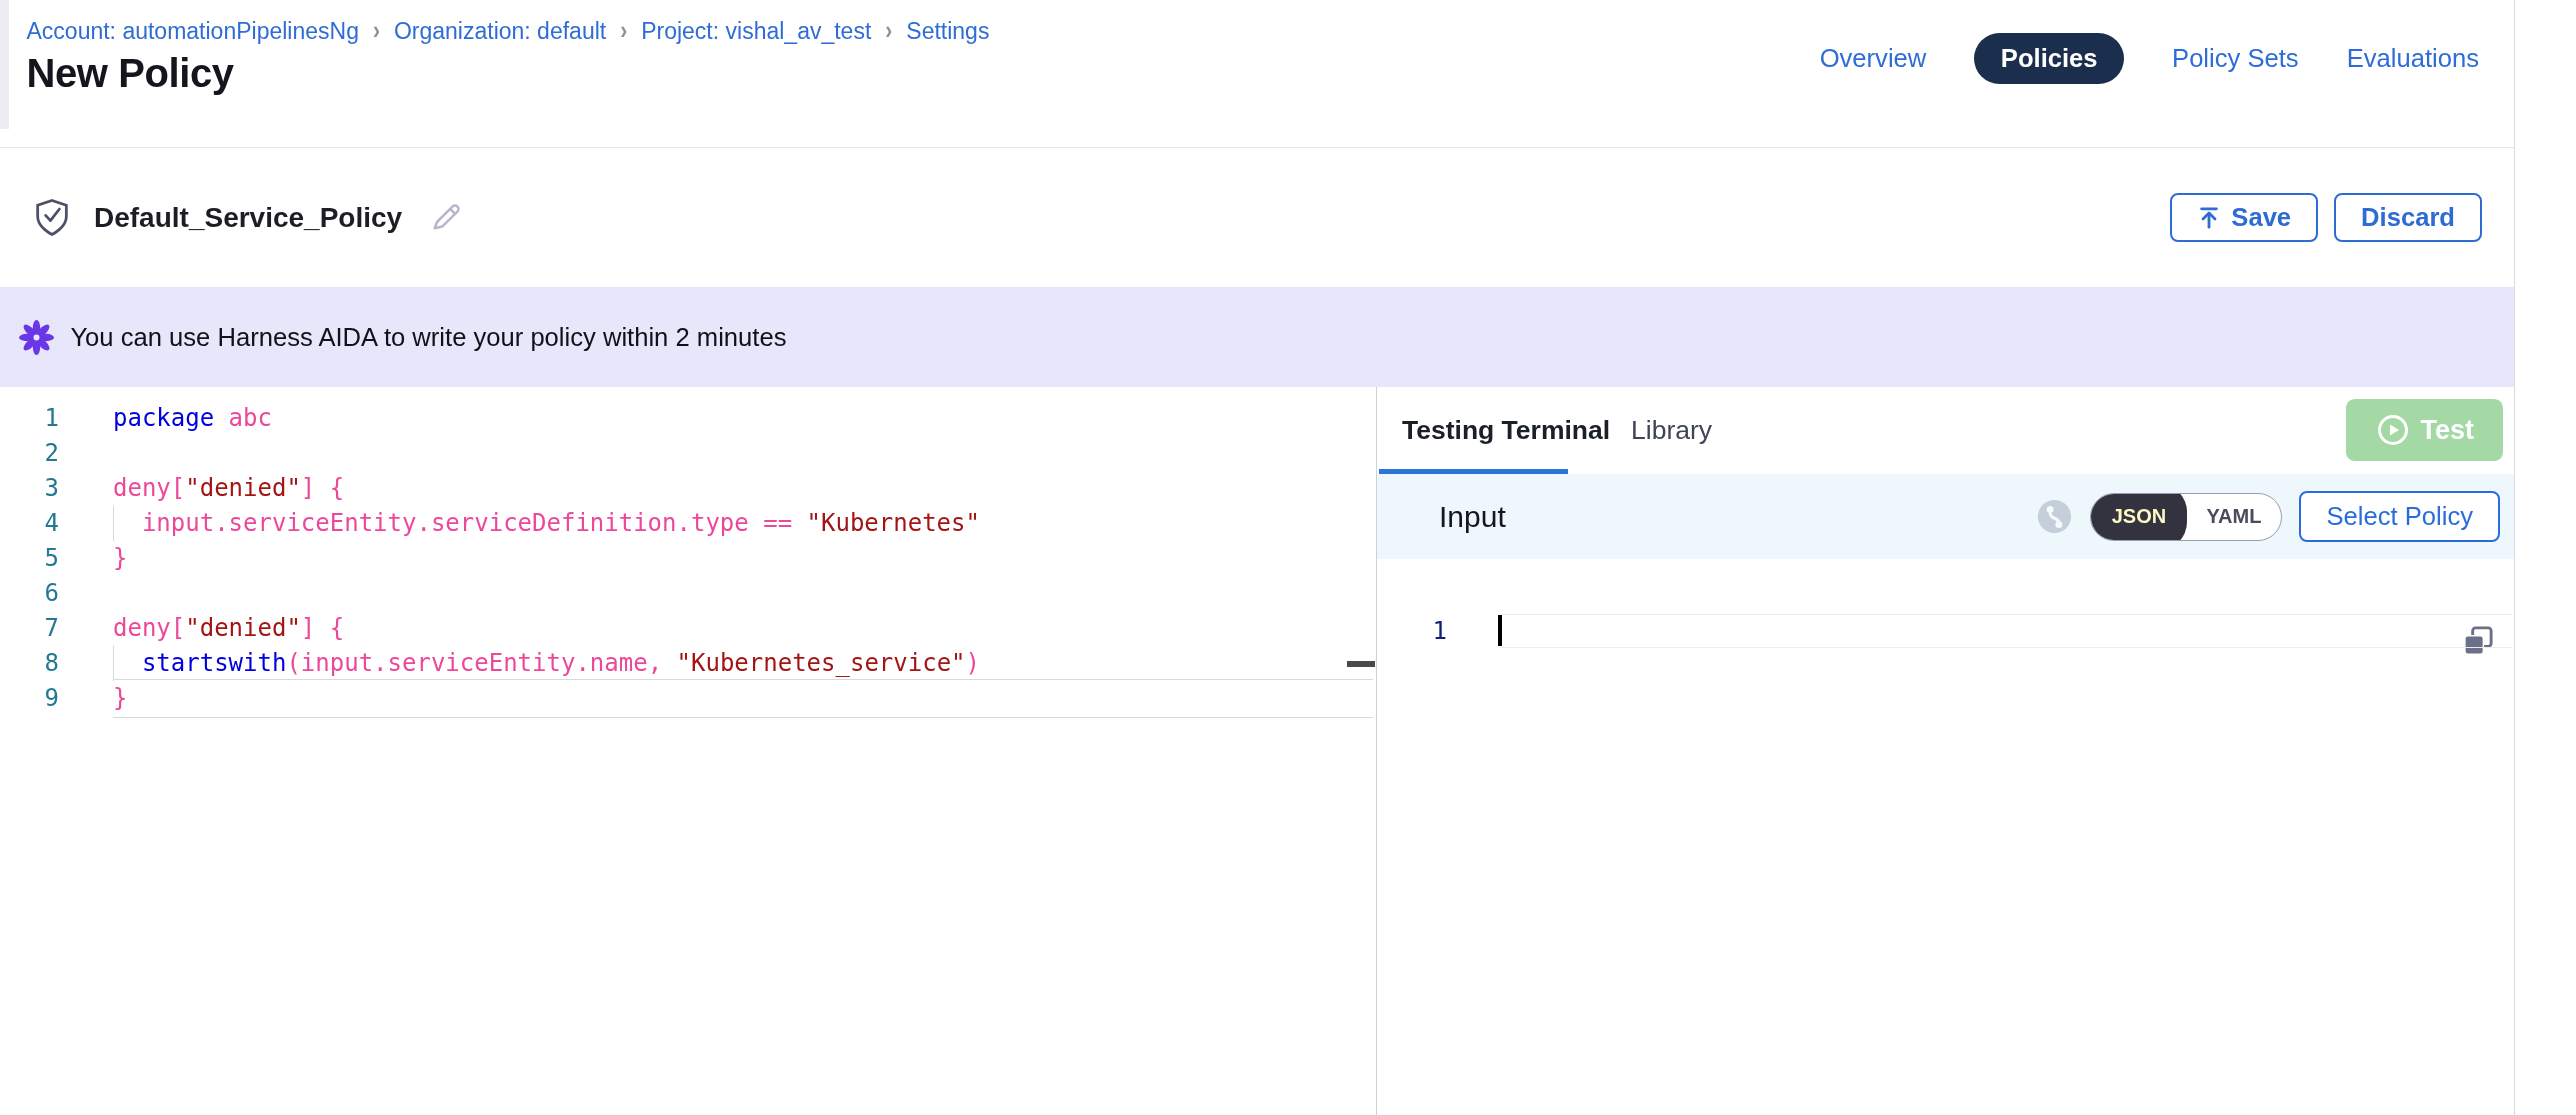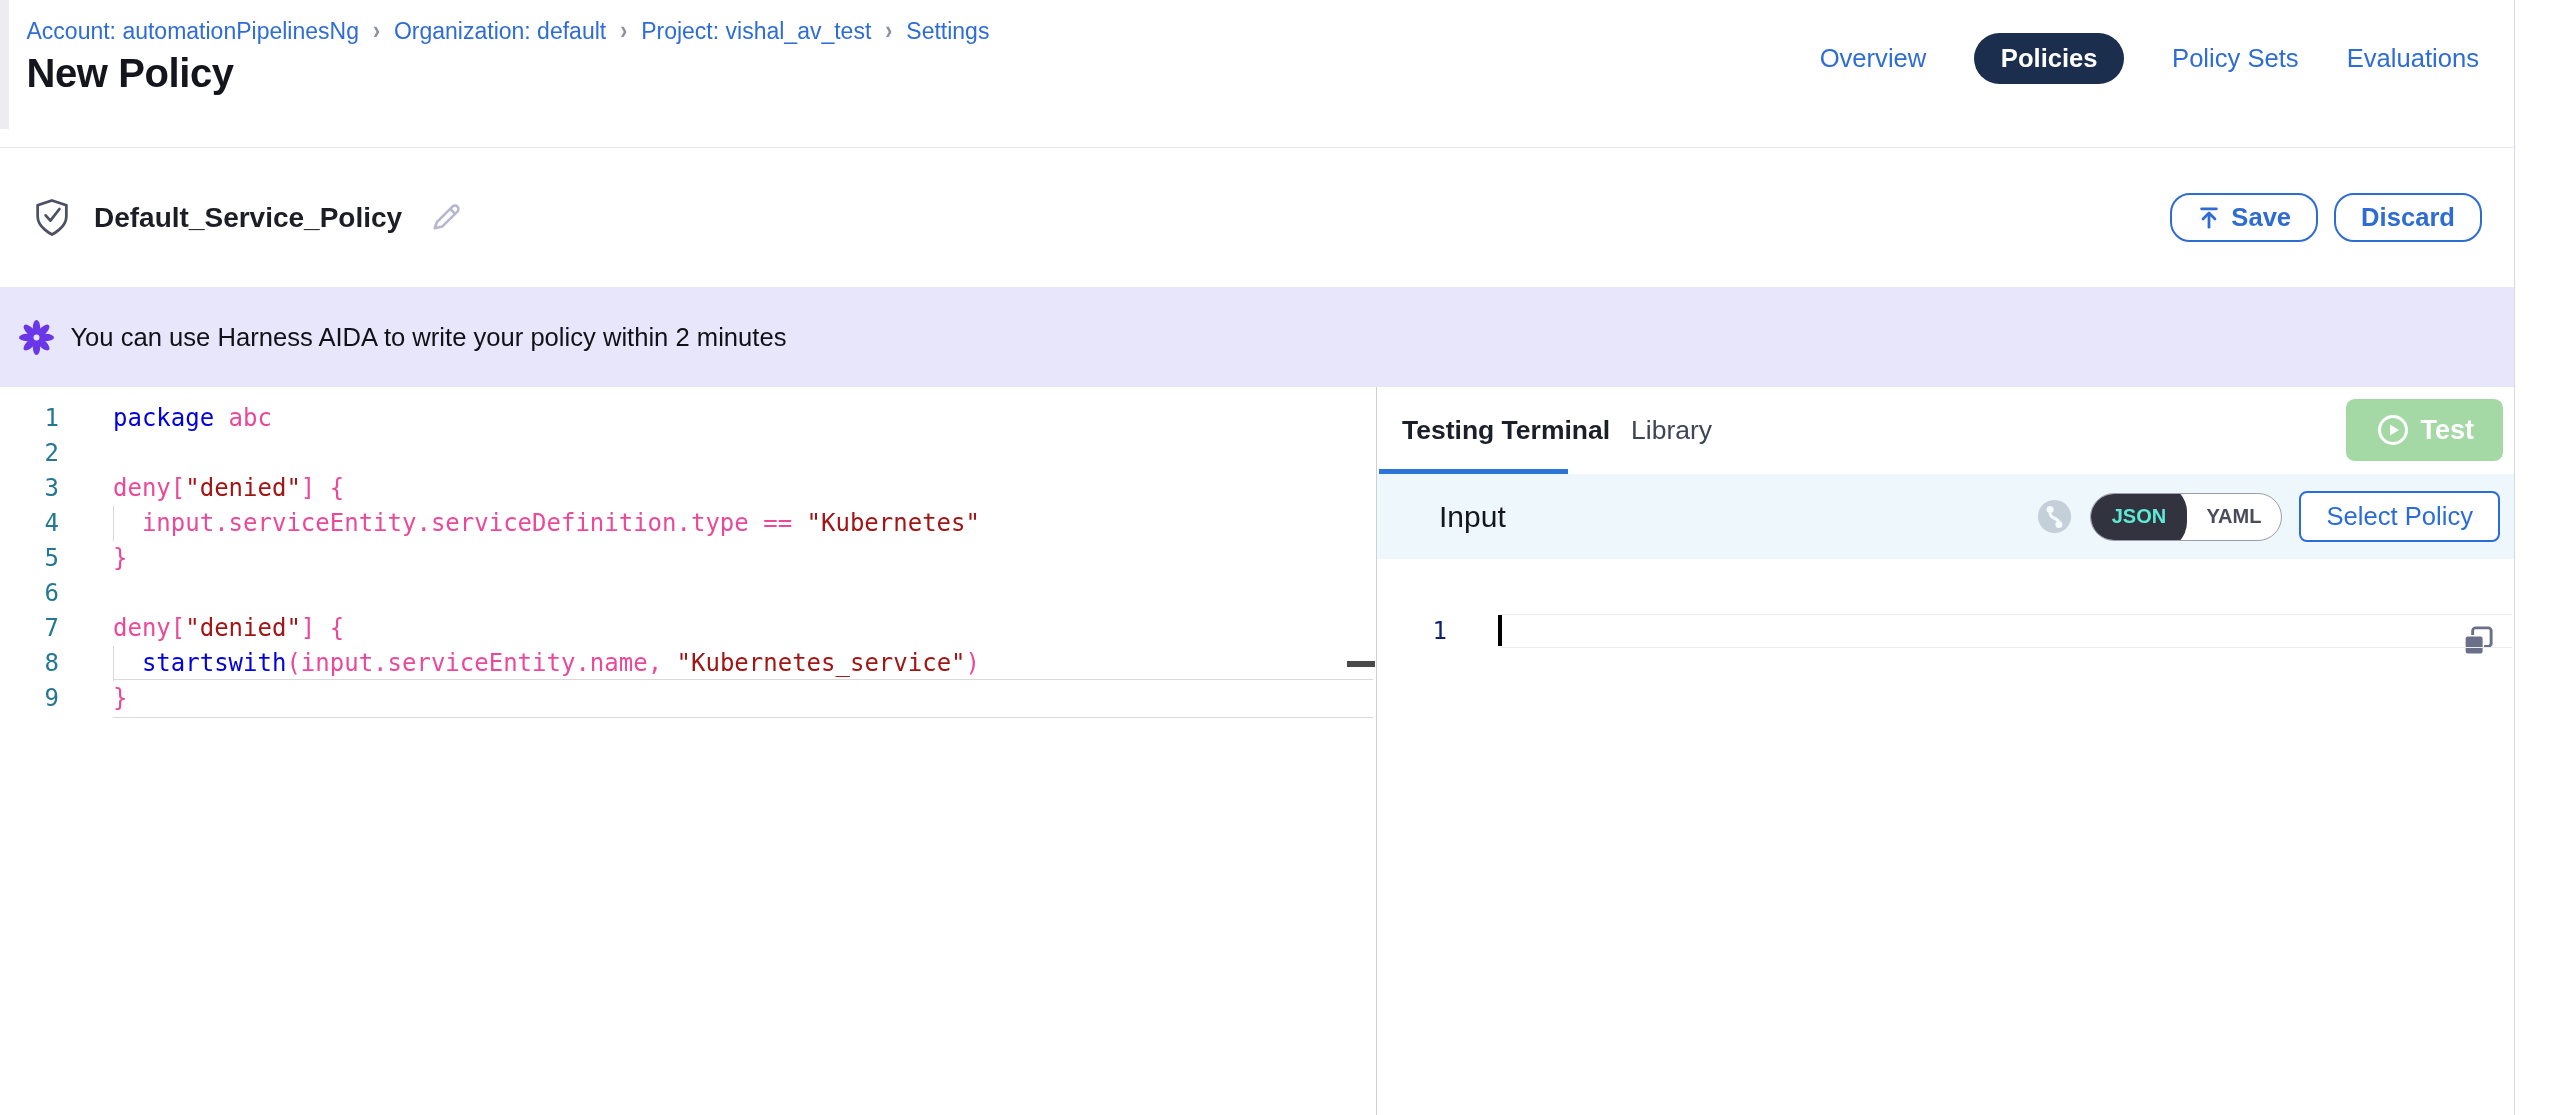--- a/index.html
+++ b/index.html
@@ -18,21 +18,21 @@
   .top-tabs { position:absolute; right:35px; top:32px; height:53px; display:flex; align-items:center; gap:48px; }
   .top-tab { font-size:25.6px; font-weight:500; color:#2e6cd6; cursor:pointer; white-space:nowrap; }
   .top-tab.active { background:#1b2e4d; color:#fff; font-weight:700; padding:10.6px 26.5px; border-radius:28px; }
 
   
   .toolbar { position:relative; height:139px; display:flex; align-items:center; padding:0 32px 0 35px; background:#fff; }
   .policy-name { font-size:28px; font-weight:700; color:#1d1d26; margin-left:25px; }
   .pencil { margin-left:26.5px; display:flex; }
   .toolbar-right { margin-left:auto; display:flex; gap:16px; }
   .btn-outline { display:flex; align-items:center; gap:10.6px; height:49px; padding:0 25px; background:#fff;
-    border:2.2px solid #2e6bd3; border-radius:20px; color:#2e6bd3; font-size:25.6px; font-weight:600; cursor:pointer;
+    border:2.2px solid #2e6bd3; border-radius:8px; color:#2e6bd3; font-size:25.6px; font-weight:600; cursor:pointer;
     font-family:"Liberation Sans", sans-serif; }
 
   
   .banner { height:100px; background:#e7e6fa; display:flex; align-items:center; padding:0 32px 0 19.4px; }
   .banner-text { font-size:25.6px; color:#111119; margin-left:16px; }
   .aida-btn { margin-left:auto; display:flex; align-items:center; gap:13.2px; height:56px; padding:0 25px;
     background:#5c2dd9; border:none; border-radius:8px; color:#fff; font-size:26.5px; font-weight:700; cursor:pointer;
     font-family:"Liberation Sans", sans-serif; }
 
   
@@ -60,21 +60,21 @@
   .term-underline { position:absolute; left:1.8px; bottom:0; width:189px; height:5.3px; background:#2b74da; }
   .test-btn { position:absolute; right:10.6px; top:12.4px; width:157px; height:62px; display:flex; align-items:center;
     justify-content:center; gap:10.6px; background:#a4d9a6; border:none; border-radius:8.8px; color:#fff;
     font-size:27px; font-weight:700; cursor:default; font-family:"Liberation Sans", sans-serif; }
   .input-bar { height:85px; background:#edf7fc; display:flex; align-items:center; padding:0 14px 0 62px; }
   .input-label { font-size:30px; color:#16161e; }
   .input-controls { margin-left:auto; display:flex; align-items:center; gap:17.7px; }
   .format-icon { width:35px; height:35px; opacity:0.5; }
   .format-pill { display:flex; align-items:center; background:#fff; border:1.8px solid #9b9db0; border-radius:28px; height:48px; overflow:hidden; }
   .pill-opt { font-size:20px; font-weight:700; color:#4a4c5c; padding:0 19.4px; height:48px; display:flex; align-items:center; cursor:pointer; }
-  .pill-opt.selected { background:#32333f; color:#5eead4; border-radius:28px; padding:0 21px; height:66px; }
+  .pill-opt.selected { background:#32333f; color:#fef9c3; border-radius:28px; padding:0 21px; height:66px; }
   .select-input-btn { height:51px; padding:0 25px; background:#fff; border:2.2px solid #2a6cd9; border-radius:8px;
     color:#2a6cd9; font-size:25.6px; font-weight:500; cursor:pointer; font-family:"Liberation Sans", sans-serif; }
   .input-editor { position:relative; height:577px; }
   .copy-icon { position:absolute; top:10.6px; right:19.4px; cursor:pointer; }
   .input-row { display:flex; margin-top:55px; height:34px; font-family:"DejaVu Sans Mono", monospace; font-size:24px; line-height:34px; }
   .input-gutter { width:70px; text-align:right; color:#0b216f; flex:none; }
   .input-line { position:relative; flex:1; margin-left:53px; margin-right:1.8px;
     border-top:1.8px solid #ececec; border-bottom:1.8px solid #ececec; }
   .caret { position:absolute; left:-1.8px; top:0; width:3.5px; height:31px; background:#000; }
 </style>

